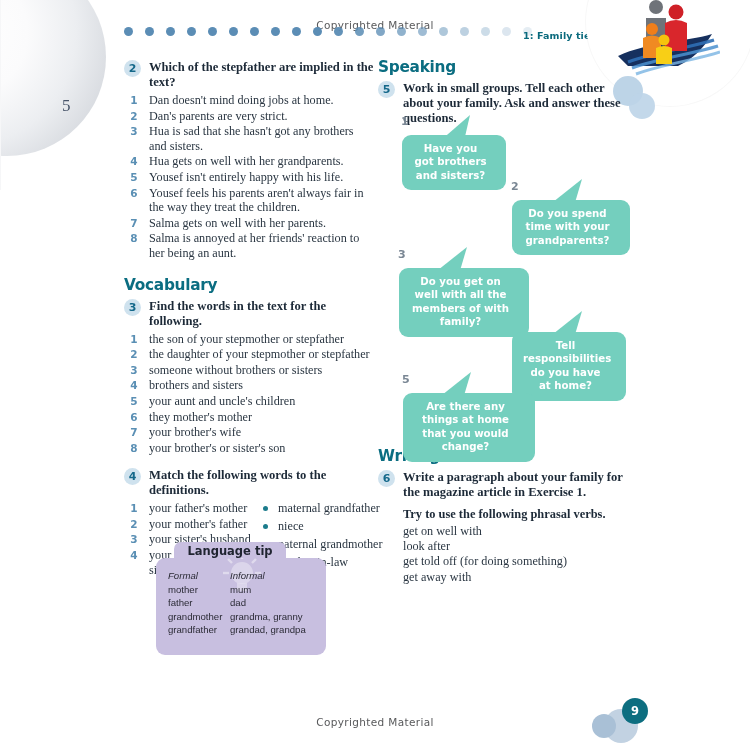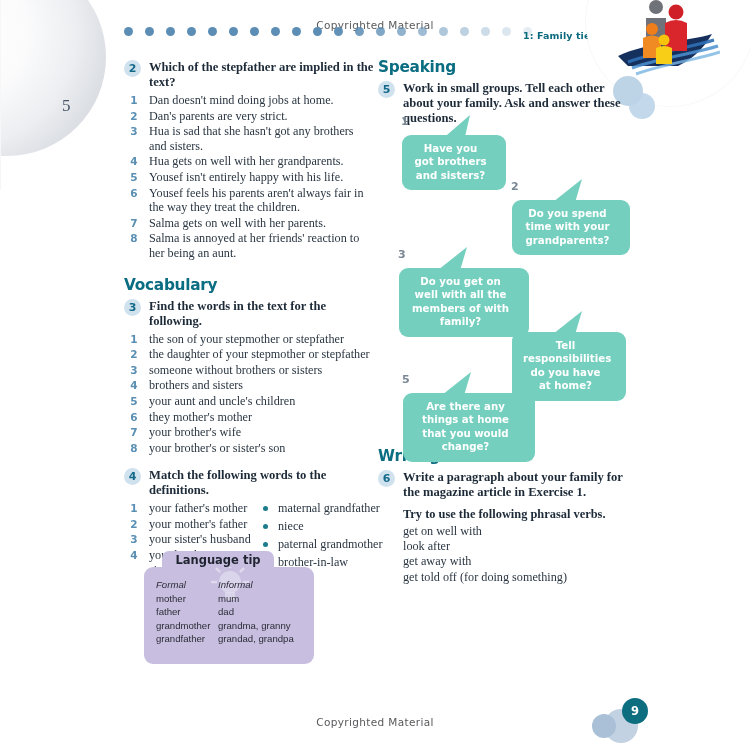--- a/index.html
+++ b/index.html
@@ -101,21 +101,21 @@
     font-family:"Liberation Serif",serif;font-size:12.2px;color:#2a3642;line-height:14.6px;
     list-style:none;
   }
   .match .right li .bul{
     position:absolute;left:2px;top:5px;width:5px;height:5px;border-radius:50%;background:#1c7c8c;
   }
   .match .right ul{margin:0;padding:0;}
 
   
   .tip{
-    position:absolute;left:144px;top:542px;width:170px;height:99px;margin-top:9px;
+    position:absolute;left:156px;top:542px;width:170px;height:99px;
   }
   .tip-head{
     position:absolute;left:18px;top:0;width:112px;height:18px;
     background:#c8bfe0;border-radius:7px 7px 0 0;
     font-family:"DejaVu Sans",sans-serif;font-weight:bold;font-size:11.5px;color:#1f2430;
     display:flex;align-items:center;justify-content:center;
   }
   .tip-body{
     position:absolute;left:0;top:16px;width:170px;height:97px;
     background:#c8bfe0;border-radius:9px;overflow:hidden;
@@ -365,22 +365,22 @@
     <div class="sec-head">Writing</div>
     <div class="ex">
       <div class="ex-badge">6</div>
       <div class="ex-title">Write a paragraph about your family for the magazine article in Exercise 1.</div>
     </div>
     <div style="padding-left:25px;">
       <div class="bold-line">Try to use the following phrasal verbs.</div>
       <div id="verblist">
           <div class="plain-line">get on well with</div>
           <div class="plain-line">look after</div>
+          <div class="plain-line">get told off (for doing something)</div>
           <div class="plain-line">get away with</div>
-          <div class="plain-line">get told off (for doing something)</div>
         </div>
     </div>
   </div>
 
   <div class="cm-bottom">Copyrighted Material</div>
   <div class="pg-circ-a"></div>
   <div class="pg-circ-b"></div>
   <div class="pg-badge">9</div>
 
 </div>

